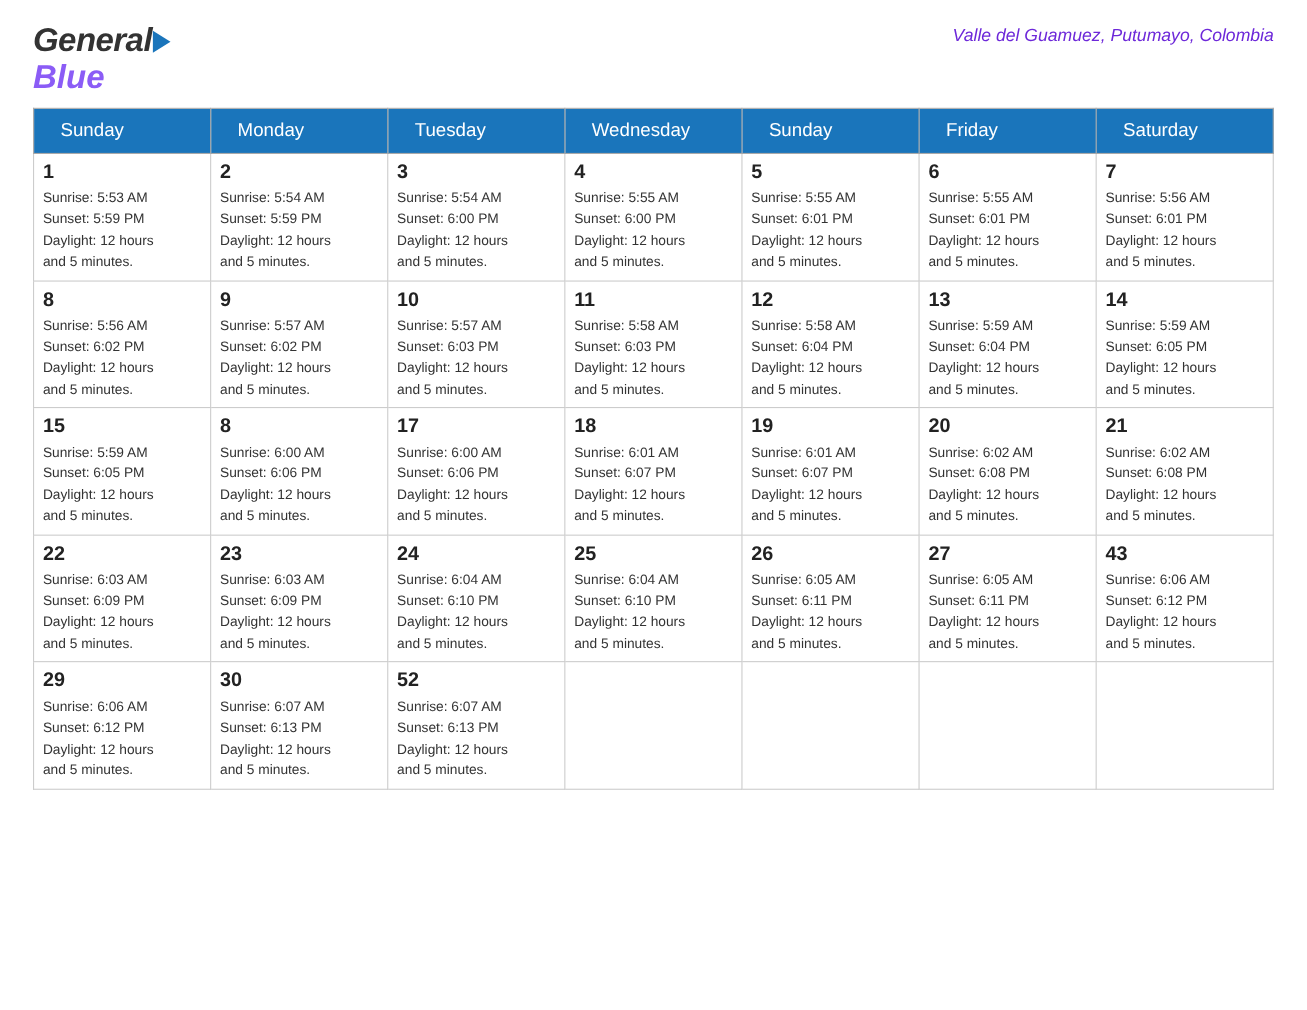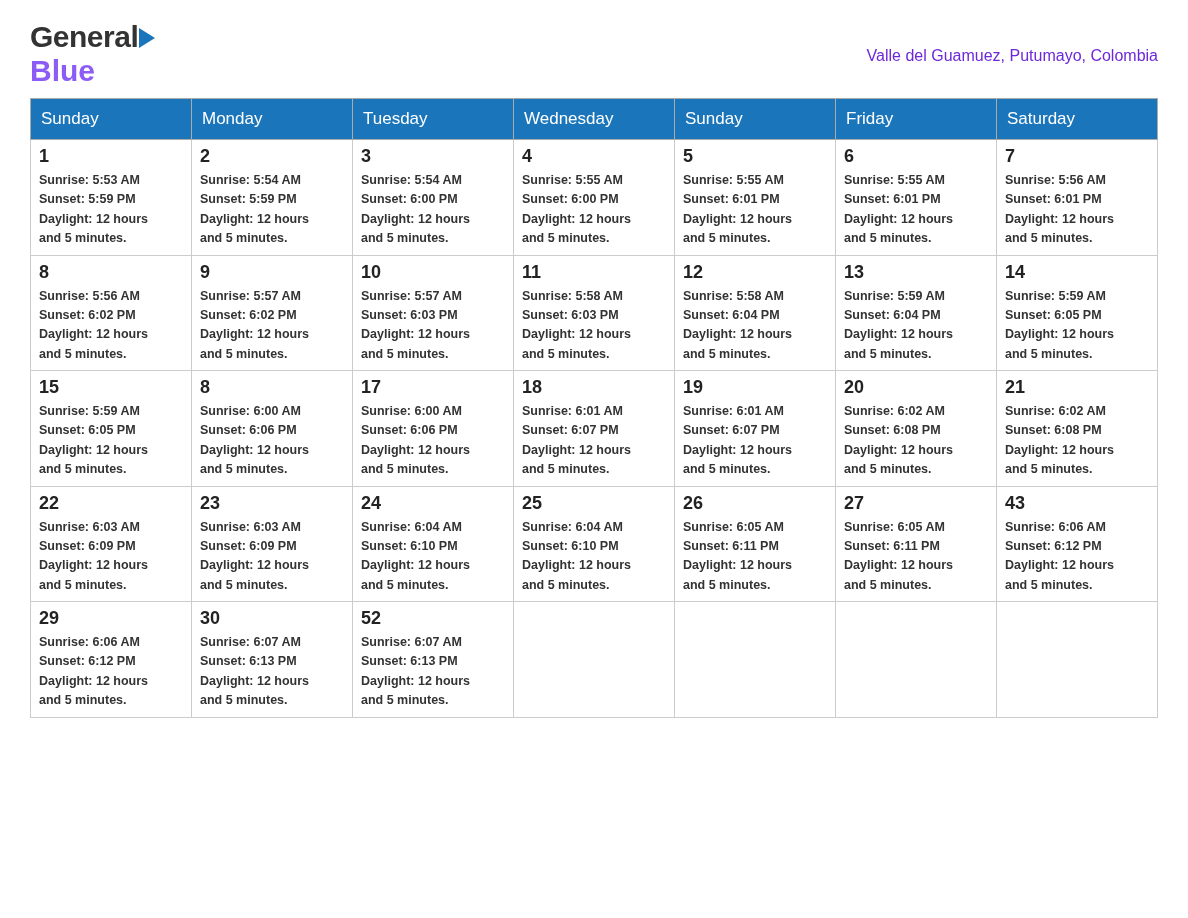--- a/index.html
+++ b/index.html
@@ -6,21 +6,22 @@
     body {
       font-family: Arial, sans-serif;
       background: #fff;
       padding: 20px 30px;
       width: 1188px;
       min-height: 918px;
     }
     .header-row {
       display: flex;
       justify-content: space-between;
-      align-items: center;
+      align-items: flex-start;
+      font-style: italic;
     }
     .logo {
       display: flex;
       flex-direction: column;
       align-items: flex-start;
     }
     .title-section {
       text-align: right;
     }
     .month-title {
@@ -35,21 +36,21 @@
       margin-top: 4px;
     }
     .calendar-table {
       width: 100%;
       border-collapse: collapse;
       margin-top: 10px;
     }
     .calendar-table th {
       background-color: #1a75bb;
       color: #fff;
-      padding: 10px 10px;
+      padding: 10px 24px;
       font-size: 17px;
       font-weight: normal;
       text-align: left;
       border: 1px solid #aaa;
     }
     .calendar-table td {
       border: 1px solid #ccc;
       vertical-align: top;
       padding: 6px 8px;
       width: 14.28%;
@@ -58,21 +59,20 @@
     .day-number {
       font-size: 18px;
       font-weight: bold;
       color: #222;
       margin-bottom: 4px;
     }
     .day-info {
       font-size: 12.5px;
       color: #333;
       line-height: 1.55;
-      font-weight: bold;
     }
     .empty-cell {
       background: #fff;
     }
     tr:nth-child(even) td {
       background: #fff;
     }
     .logo-wrapper {
       display: flex;
       align-items: center;

